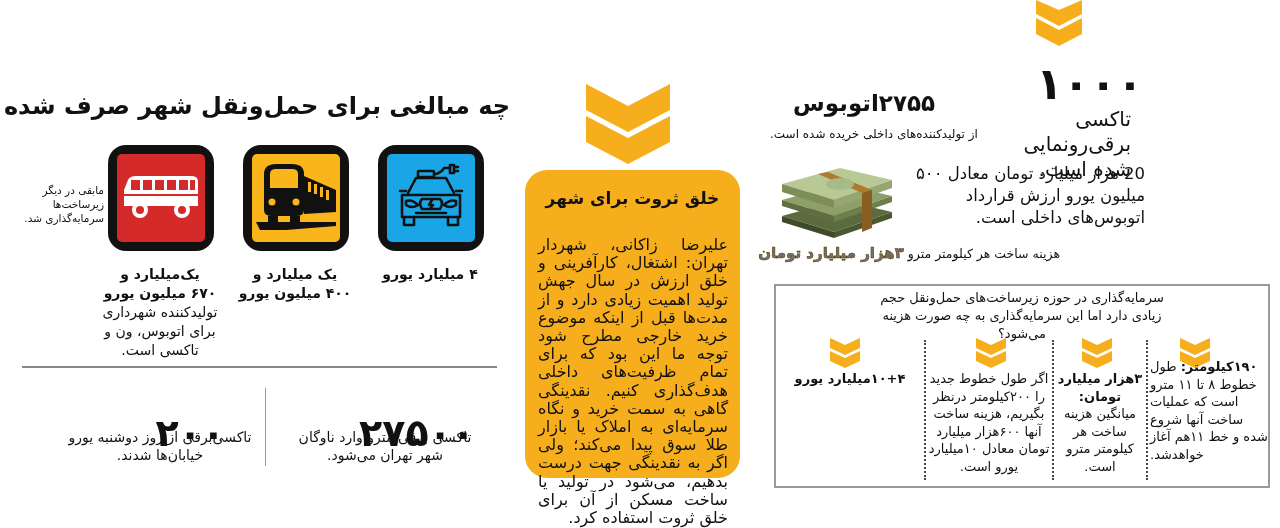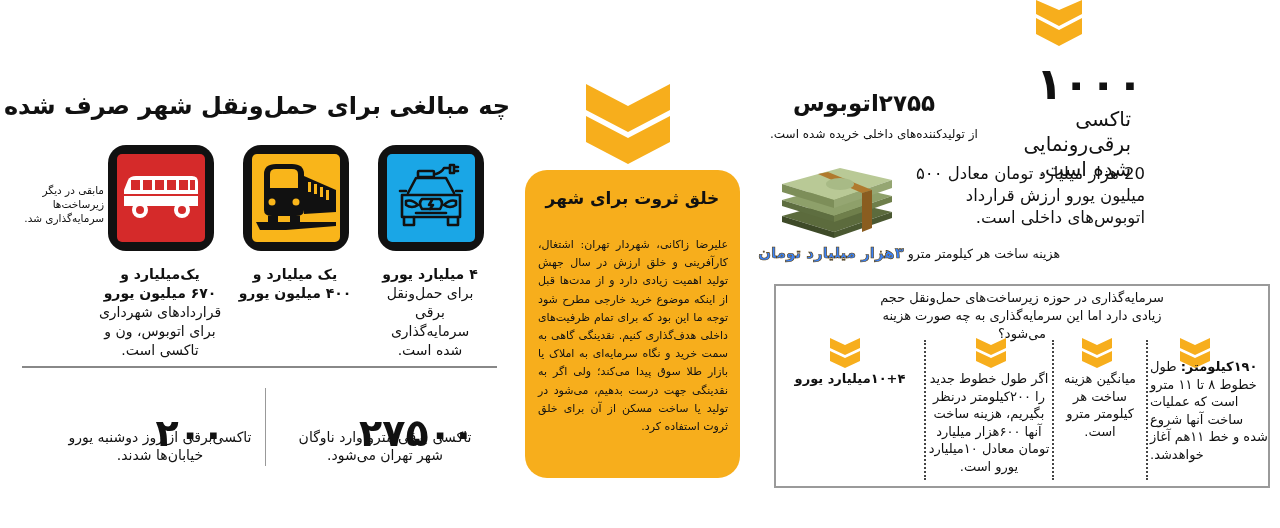--- a/index.html
+++ b/index.html
@@ -17,30 +17,30 @@
     .cap .b { font-weight: bold; display: block; }
     .side-note { left: 8px; top: 183px; width: 96px; font-size: 10.5px; line-height: 14px; text-align: right; }
     .hr { left: 22px; top: 366px; width: 475px; height: 2px; background: #888; }
     .vr { left: 265px; top: 388px; width: 1px; height: 78px; background: #999; }
     .bignum { position: absolute; font-weight: bold; font-size: 38px; line-height: 40px; letter-spacing: 2px; margin-top: 28px; }
     .bigcap { position: absolute; text-align: center; font-size: 14px; line-height: 18px; }
 
     
     .card { left: 525px; top: 170px; width: 215px; height: 308px; background: #f7ae1c; border-radius: 22px; }
     .card-title { left: 525px; top: 188px; width: 215px; text-align: center; font-weight: bold; font-size: 17px; }
-    .card-body { left: 538px; top: 236px; width: 190px; font-size: 11px; line-height: 18.2px; text-align: justify; text-align-last: right; }
+    .card-body { left: 538px; top: 236px; width: 190px; font-size: 16px; line-height: 18.2px; text-align: justify; text-align-last: right; }
 
     
     .n1000 { left: 1036px; top: 58px; width: 100px; font-weight: 900; font-size: 44px; text-align: left; direction: ltr; letter-spacing: 1px; }
     .n1000-cap { left: 1030px; top: 107px; width: 240px; font-size: 20px; line-height: 25px; text-align: right; }
     .n2755 { left: 775px; top: 90px; width: 160px; font-weight: 900; font-size: 23px; text-align: right; }
     .n2755-cap { left: 770px; top: 127px; width: 250px; font-size: 12px; text-align: left; }
     .money-text { left: 905px; top: 163px; width: 240px; font-size: 16.5px; line-height: 22px; text-align: right; }
     .metro-cost { left: 760px; top: 244px; width: 300px; font-size: 12.5px; text-align: right; white-space: nowrap; }
-    .metro-cost .hl { font-weight: 900; font-size: 15px; color: #3b82f6; -webkit-text-stroke: 0.6px #5a3b00; }
+    .metro-cost .hl { font-weight: 900; font-size: 15px; color: #737373; -webkit-text-stroke: 0.6px #5a3b00; }
 
     
     .qbox { left: 774px; top: 284px; width: 496px; height: 204px; border: 2px solid #9a9a9a; }
     .qtext { left: 776px; top: 289px; width: 492px; font-size: 13px; line-height: 18px; text-align: center; }
     .col { position: absolute; top: 336px; height: 148px; text-align: center; font-size: 13px; line-height: 17.5px; }
     .col .b { font-weight: bold; }
     .dots { position: absolute; top: 340px; height: 140px; border-left: 2px dotted #444; }
   </style>
 </head>
 <body>
@@ -60,21 +60,20 @@
       <path d="M14 38 q6 -2 12 4 q-6 4 -12 0z"></path>
       <path d="M64 38 q-6 -2 -12 4 q6 4 12 0z"></path>
       <path d="M30 36 h18 q4 4 0 10 h-18 q-4 -6 0 -10z"></path>
       <path d="M40 37 l-3 5 h4 l-3 4"></path>
       <path d="M24 50 h30"></path>
     </svg>
   </div>
 </div>
 <div class="cap" style="left:360px; top:265px; width:140px;">
   <span class="b">۴ میلیارد یورو</span>
-  <span style="display:block; width:90px; margin:0 auto;">برای حمل‌ونقل برقی سرمایه‌گذاری شده است.</span>
 </div>
 
 <div class="icon-box" style="left:243px; top:145px;">
   <div class="icon-inner" style="background:#f9b51a;">
     <svg width="80" height="76" viewBox="0 0 80 76" fill="#111">
       <path d="M8 14 Q8 4 20 4 H36 Q48 4 48 14 V50 Q48 56 40 56 H16 Q8 56 8 50 Z"></path>
       <path d="M14 14 Q14 9 20 9 H36 Q42 9 42 14 V28 H14 Z" fill="#f9b51a"></path>
       <circle cx="16" cy="42" r="3.5" fill="#f9b51a"></circle>
       <circle cx="40" cy="42" r="3.5" fill="#f9b51a"></circle>
       <path d="M48 16 L80 30 V52 L48 54 Z"></path>
@@ -107,21 +106,21 @@
       <circle cx="18" cy="34" r="8"></circle>
       <circle cx="18" cy="34" r="4" fill="#d52a2a"></circle>
       <circle cx="60" cy="34" r="8"></circle>
       <circle cx="60" cy="34" r="4" fill="#d52a2a"></circle>
     </svg>
   </div>
 </div>
 <div class="cap" style="left:90px; top:265px; width:140px;">
   <span class="b">یک‌میلیارد و</span>
   <span class="b">۶۷۰ میلیون یورو</span>
-  <span style="display:block; width:125px; margin:0 auto;">قراردادهای شهرداری برای اتوبوس، ون و تاکسی است.</span>
+  <span style="display:block; width:125px; margin:0 auto;">تولیدکننده شهرداری برای اتوبوس، ون و تاکسی است.</span>
 </div>
 
 <div class="abs side-note">مابقی در دیگر زیرساخت‌ها سرمایه‌گذاری شد.</div>
 
 <div class="abs hr"></div>
 <div class="abs vr"></div>
 
 <div class="bignum" style="left:295px; top:385px; width:180px;">۲۷۵۰۰</div>
 <div class="bigcap" style="left:290px; top:428px; width:190px;">تاکسی برقی مترو وارد ناوگان شهر تهران می‌شود.</div>
 
@@ -207,20 +206,21 @@
 
 <div class="dots" style="left:1146px;"></div>
 <div class="dots" style="left:1052px;"></div>
 <div class="dots" style="left:924px;"></div>
 
 <div class="col" style="left:1150px; width:118px; top:358px; text-align:left;">
   <span class="b">۱۹۰کیلومتر:</span>
   <span>طول خطوط ۸ تا ۱۱ مترو است که عملیات ساخت آنها شروع شده و خط ۱۱هم آغاز خواهدشد.</span>
 </div>
 <div class="col" style="left:1056px; width:88px; top:370px;">
+  <div class="b">۳هزار میلیارد تومان:</div>
   <div>میانگین هزینه ساخت هر کیلومتر مترو است.</div>
 </div>
 <div class="col" style="left:928px; width:122px; top:370px;">
   <div>اگر طول خطوط جدید را ۲۰۰کیلومتر درنظر بگیریم، هزینه ساخت آنها ۶۰۰هزار میلیارد تومان معادل ۱۰میلیارد یورو است.</div>
 </div>
 <div class="col" style="left:778px; width:144px; top:370px;">
   <div class="b">۱۰+۴میلیارد یورو</div>
 </div>
 
 </body></html>

